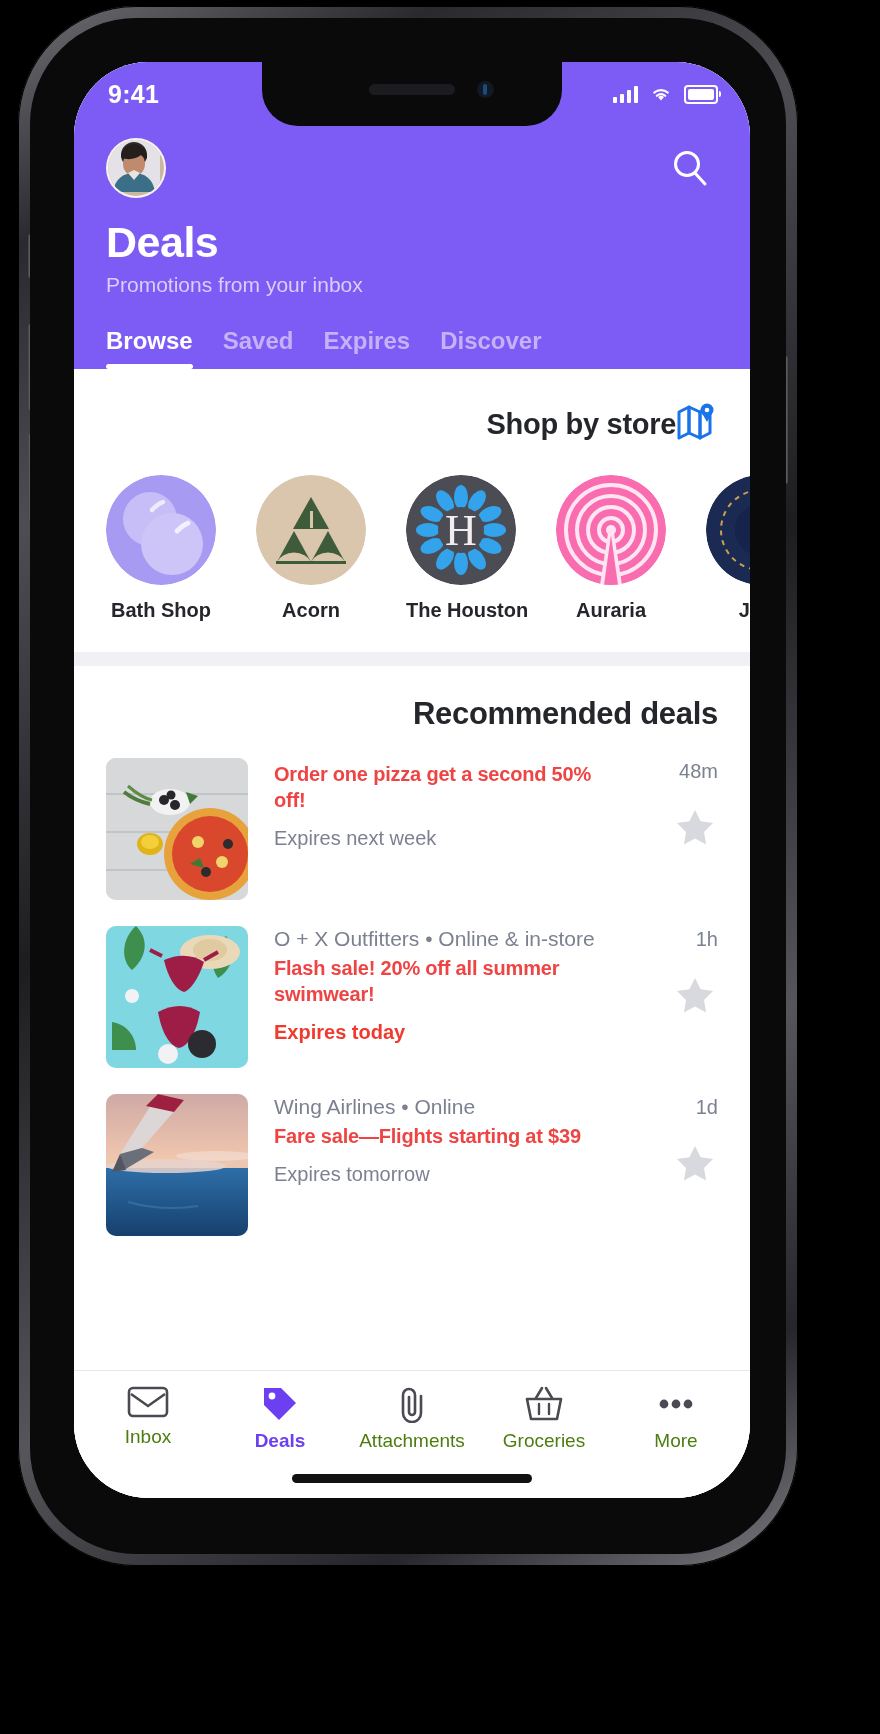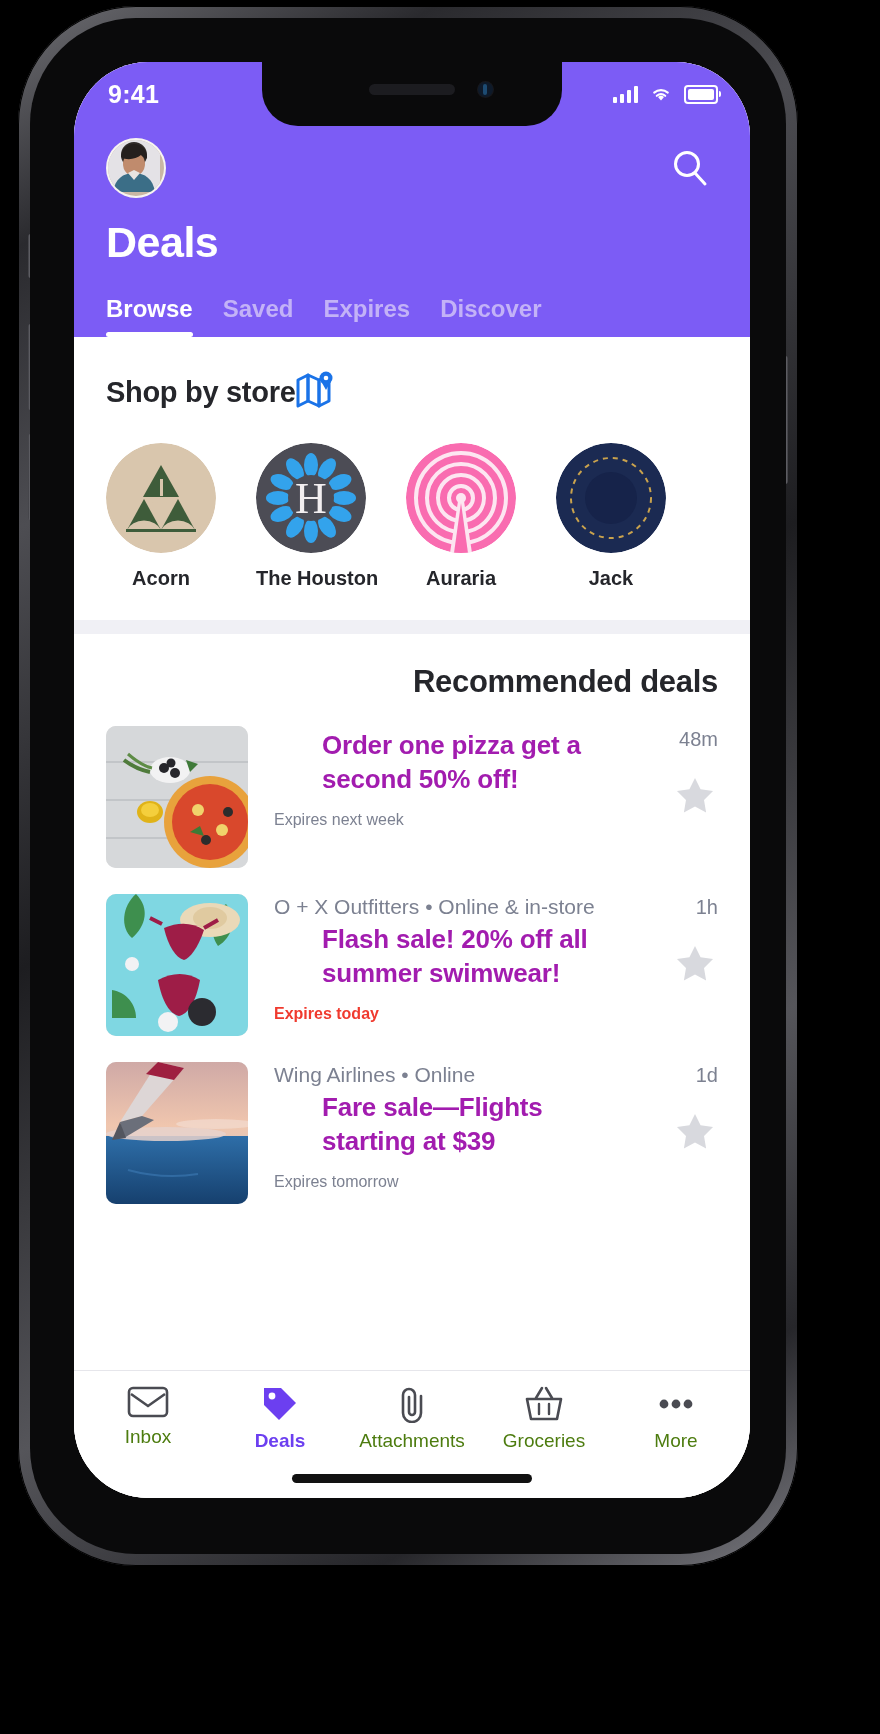--- a/index.html
+++ b/index.html
@@ -62,38 +62,38 @@
   .title{color:#fff;font-size:43px;font-weight:bold;line-height:1.05;margin-top:22px;letter-spacing:-.5px;}
   .subtitle{color:#d9cffb;font-size:21px;margin-top:8px;font-weight:400;}
 
   .tabs{display:flex;gap:30px;margin-top:30px;}
   .tab{color:#c3b2f7;font-size:24px;font-weight:600;padding-bottom:14px;position:relative;}
   .tab.active{color:#fff;font-weight:bold;}
   .tab.active:after{content:"";position:absolute;left:0;right:0;bottom:0;height:5px;background:#fff;border-radius:3px;}
 
   
   .stores-sec{background:#fff;padding:34px 0 30px 0;flex:0 0 auto;}
-  .sec-head{display:flex;align-items:center;justify-content:flex-start;padding:0 32px;}
+  .sec-head{display:flex;align-items:center;justify-content:flex-end;padding:0 32px;}
   .sec-title{font-size:29px;font-weight:bold;color:#25262b;letter-spacing:-.3px;}
   .stores-row{display:flex;gap:40px;padding:30px 0 0 32px;overflow:hidden;}
   .store{flex:0 0 auto;width:110px;text-align:center;}
   .store-logo{width:110px;height:110px;border-radius:50%;overflow:hidden;position:relative;}
   .store-name{margin-top:14px;font-size:20px;font-weight:bold;color:#25262b;white-space:nowrap;}
 
   .divider{height:14px;background:#f0f0f5;flex:0 0 auto;}
 
   
   .deals-sec{flex:1 1 auto;background:#fff;padding:30px 0 0 0;overflow:hidden;}
   .deals-title{font-size:31px;font-weight:bold;color:#25262b;padding:0 32px;letter-spacing:-.3px;text-align:right;}
   .deal{display:flex;gap:26px;padding:26px 32px 0 32px;align-items:flex-start;}
   .thumb{flex:0 0 auto;width:142px;height:142px;border-radius:10px;overflow:hidden;position:relative;background:#ddd;}
   .deal-body{flex:1 1 auto;min-width:0;}
   .deal-store{font-size:21px;color:#7c8191;line-height:1.25;}
-  .deal-name{font-size:26px;font-weight:bold;color:#a21caf;line-height:1.3;margin-top:3px;letter-spacing:-.2px;margin-left:48px;}
-  .deal-exp{font-size:16px;color:#7c8191;margin-top:14px;}
+  .deal-name{font-size:20px;font-weight:bold;color:#ef4444;line-height:1.3;margin-top:3px;letter-spacing:-.2px;}
+  .deal-exp{font-size:20px;color:#7c8191;margin-top:14px;}
   .deal-exp.urgent{color:#f03a2e;font-weight:600;}
   .deal-right{flex:0 0 auto;width:92px;display:flex;flex-direction:column;align-items:flex-end;}
   .deal-time{font-size:20px;color:#7c8191;padding-top:2px;}
   .star{margin-top:22px;}
 
   
   .navbar{flex:0 0 auto;border-top:1px solid #e6e6eb;background:#fff;display:flex;padding:14px 8px 6px 8px;}
   .nav-item{flex:1 1 0;display:flex;flex-direction:column;align-items:center;gap:7px;}
   .nav-label{font-size:19px;color:#4d7c0f;font-weight:500;}
   .nav-item.active .nav-label{color:#6c3ff0;font-weight:bold;}
@@ -153,20 +153,21 @@
               </div>
               <div class="search-btn">
                 <svg width="42" height="42" viewBox="0 0 42 42">
                   <circle cx="18" cy="17" r="11.5" stroke="#fff" stroke-width="3" fill="none"></circle>
                   <line x1="26" y1="26" x2="36" y2="37" stroke="#fff" stroke-width="3" stroke-linecap="round"></line>
                 </svg>
               </div>
             </div>
 
             <div class="title">Deals</div>
+            <div class="subtitle">Promotions from your inbox</div>
 
             <div class="tabs">
               <div class="tab active">Browse</div>
               <div class="tab">Saved</div>
               <div class="tab">Expires</div>
               <div class="tab">Discover</div>
             </div>
           </div>
 
           <div class="stores-sec">
@@ -179,20 +180,32 @@
                   <path d="M24 9l10-5v26l-10 5z" stroke="#1a73e8" stroke-width="3" fill="none" stroke-linejoin="round"></path>
                   <circle cx="31" cy="7" r="6.5" fill="#1a73e8"></circle>
                   <path d="M31 19l-4.5-8h9z" fill="#1a73e8"></path>
                   <circle cx="31" cy="7" r="2.3" fill="#fff"></circle>
                 </svg>
               </div>
             </div>
 
             <div class="stores-row">
 
+              <div class="store">
+                <div class="store-logo">
+                  <svg width="110" height="110" viewBox="0 0 110 110">
+                    <circle cx="55" cy="55" r="55" fill="#a79af2"></circle>
+                    <circle cx="44" cy="44" r="27" fill="#c7bdf7"></circle>
+                    <path d="M57 27a27 27 0 00-11 8" stroke="#efeafd" stroke-width="4.5" fill="none" stroke-linecap="round"></path>
+                    <circle cx="66" cy="69" r="31" fill="#cdc4f8"></circle>
+                    <path d="M82 48a31 31 0 00-11 8" stroke="#f3effe" stroke-width="5" fill="none" stroke-linecap="round"></path>
+                  </svg>
+                </div>
+                <div class="store-name">Bath Shop</div>
+              </div>
 
               <div class="store">
                 <div class="store-logo">
                   <svg width="110" height="110" viewBox="0 0 110 110">
                     <circle cx="55" cy="55" r="55" fill="#d9c6ad"></circle>
                     <path d="M55 22l18 32H37z" fill="#3e5c3a"></path>
                     <path d="M37 54a20 11 0 0036 0z" fill="#d9c6ad"></path>
                     <path d="M54 36h3v17h-3z" fill="#d9c6ad"></path>
                     <path d="M38 56l17 31H21z" fill="#3e5c3a"></path>
                     <path d="M21 87a18 14 0 0134 0z" fill="#d9c6ad"></path>

